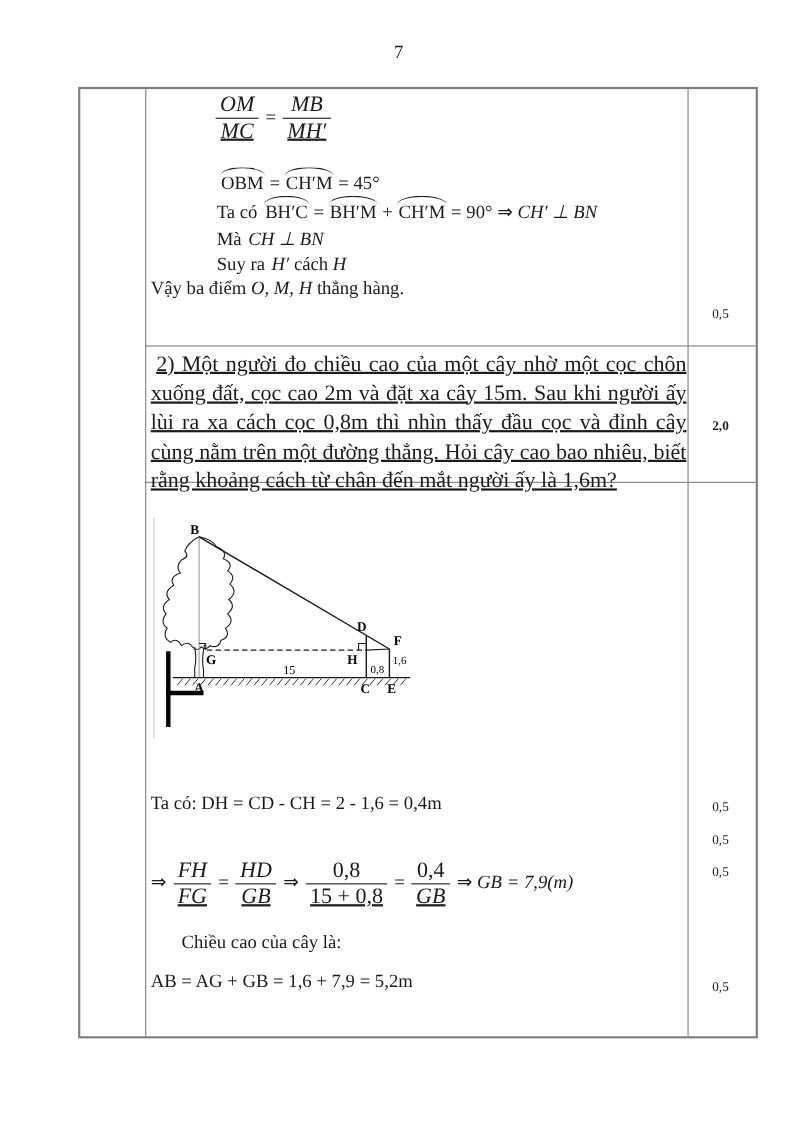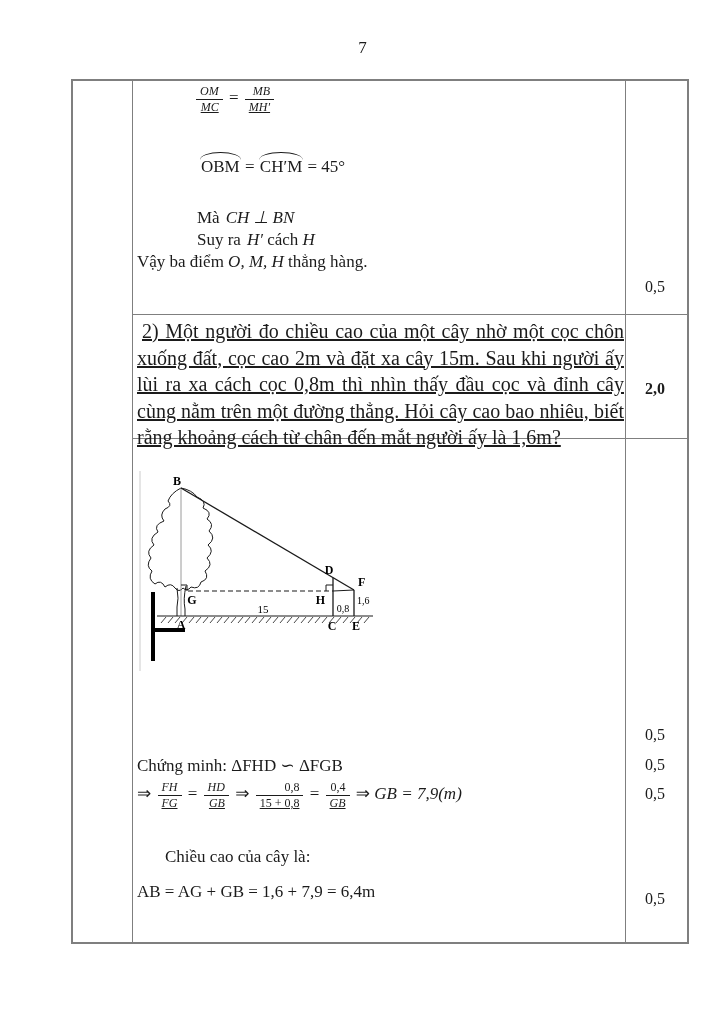--- a/index.html
+++ b/index.html
@@ -11,31 +11,31 @@
   .tbl { position:absolute; left:71px; top:79px; width:618px; height:865px;
          border:2px solid #7f7f7f; }
   .vline { position:absolute; top:0; bottom:0; width:1px; background:#7f7f7f; }
   .hline { position:absolute; height:1px; background:#7f7f7f; }
   .v1 { left:59px; } .v2 { left:552px; }
   .h1 { top:233px; left:59px; right:0; } .h2 { top:357px; left:59px; right:0; }
   .abs { position:absolute; }
   .mline { font-size:17px; white-space:nowrap; }
   .it { font-style:italic; }
   .up { font-style:normal; }
-  .frac { display:inline-block; vertical-align:middle; text-align:right;
-          font-size:12px; line-height:1.05; margin:0 2px; }
+  .frac { display:inline-block; vertical-align:middle; text-align:center;
+          font-size:20px; line-height:1.05; margin:0 2px; }
   .frac .num { display:block; padding:0 4px 1px 4px; border-bottom:1px solid #1b1b1b; }
   .frac .den { display:block; padding:1px 4px 0 4px;text-decoration:underline; }
   .arc { position:relative; display:inline-block; padding:0 1px; }
   .arc::before { content:""; position:absolute; left:0; right:0; top:-5px; height:7px;
                  border-top:1.4px solid #1b1b1b;
                  border-radius:50% 50% 0 0 / 100% 100% 0 0; }
   .gap { display:inline-block; width:6px; }
   .para { font-size:20px; line-height:26.6px; text-align:justify; text-indent:5px;text-decoration:underline; }
-  .score { position:absolute; left:552px; width:60px; text-align:center; font-size:16px; }
+  .score { position:absolute; left:552px; width:60px; text-align:center; font-size:12px; }
   .score.bold { font-weight:bold; }
   svg text { font-family:"Liberation Serif", serif; }
 </style>
 </head>
 <body>
 
 <div class="page">
 
   <div class="page-number">7</div>
 
@@ -52,20 +52,29 @@
     </div>
 
 
     <div class="abs mline" style="left:127px; top:76px;">
       <span class="arc">OBM</span>
       <span class="up">=</span>
       <span class="arc">CH′M</span>
       <span class="up">= 45°</span>
     </div>
 
+    <div class="abs mline" style="left:124px; top:101px;">
+      <span class="up">Ta có</span><span class="gap"></span><span class="arc">BH′C</span>
+      <span class="up">=</span>
+      <span class="arc">BH′M</span>
+      <span class="up">+</span>
+      <span class="arc">CH′M</span>
+      <span class="up">= 90° ⇒</span>
+      <span class="it">CH′ ⊥ BN</span>
+    </div>
 
     <div class="abs mline" style="left:124px; top:126px;">
       <span class="up">Mà</span><span class="gap"></span><span class="it">CH ⊥ BN</span>
     </div>
 
     <div class="abs mline" style="left:124px; top:149px;">
       <span class="up">Suy ra</span><span class="gap"></span><span class="it">H′</span>
       <span class="up">cách</span>
       <span class="it">H</span>
     </div>
@@ -123,41 +132,38 @@
       <text x="190" y="145" font-size="12" font-weight="600" text-anchor="end">H</text>
       <text x="46" y="170" font-size="12" font-weight="600" text-anchor="middle">A</text>
       <text x="197" y="171" font-size="12" font-weight="600" text-anchor="middle">C</text>
       <text x="221" y="171" font-size="12" font-weight="600" text-anchor="middle">E</text>
 
       <text x="128" y="154" font-size="11" text-anchor="middle">15</text>
       <text x="208" y="153" font-size="10" text-anchor="middle">0,8</text>
       <text x="222" y="145" font-size="10" text-anchor="start">1,6</text>
     </svg>
 
+    <div class="abs mline" style="left:64px; top:639px;">Ta có:  DH = CD - CH = 2 - 1,6 = 0,4m</div>
 
-    <div class="abs mline" style="left:64px; top:674px;">
-      <span class="up">Chứng minh:</span>
-      <span class="up">ΔFHD ∽ ΔFGB</span>
-    </div>
 
     <div class="abs mline" style="left:64px; top:700px;">
       <span class="up">⇒</span>
       <span class="frac it"><span class="num">FH</span><span class="den">FG</span></span>
       <span class="up">=</span>
       <span class="frac it"><span class="num">HD</span><span class="den">GB</span></span>
       <span class="up">⇒</span>
       <span class="frac up"><span class="num">0,8</span><span class="den">15 + 0,8</span></span>
       <span class="up">=</span>
       <span class="frac"><span class="num up">0,4</span><span class="den it">GB</span></span>
       <span class="up">⇒</span>
       <span class="it">GB = 7,9(m)</span>
     </div>
 
     <div class="abs mline" style="left:64px; top:766px;margin-left:28px;">Chiều cao của cây là:</div>
 
-    <div class="abs mline" style="left:64px; top:801px;">AB = AG + GB = 1,6 + 7,9 = 6,4m</div>
+    <div class="abs mline" style="left:64px; top:801px;">AB = AG + GB = 1,6 + 7,9 = 5,2m</div>
 
     <div class="score" style="top:645px;">0,5</div>
     <div class="score" style="top:675px;">0,5</div>
     <div class="score" style="top:704px;">0,5</div>
     <div class="score" style="top:809px;">0,5</div>
   </div>
 </div>
 
 </body></html>

